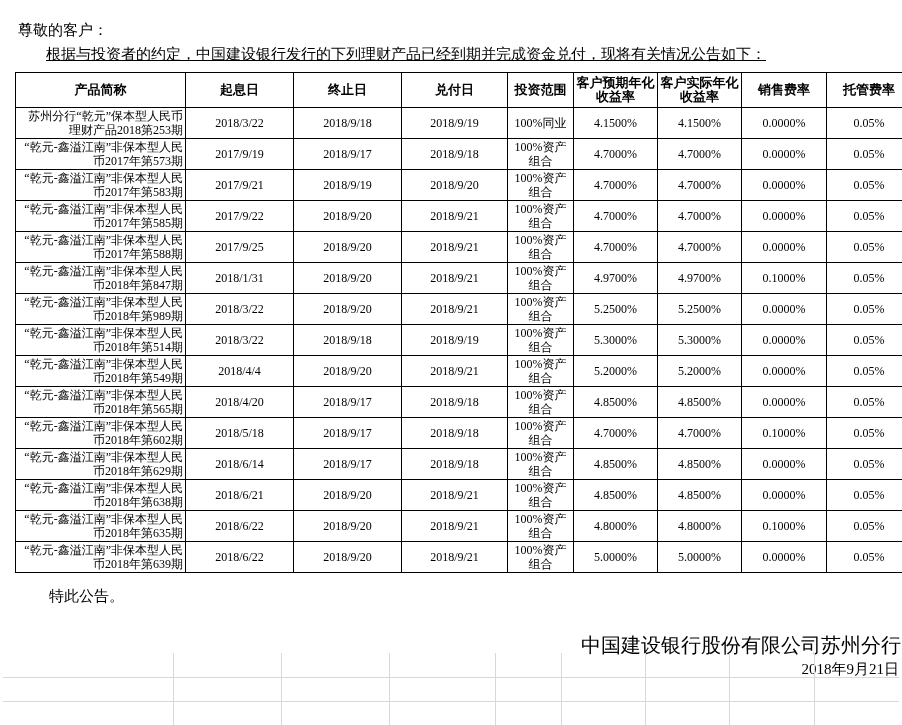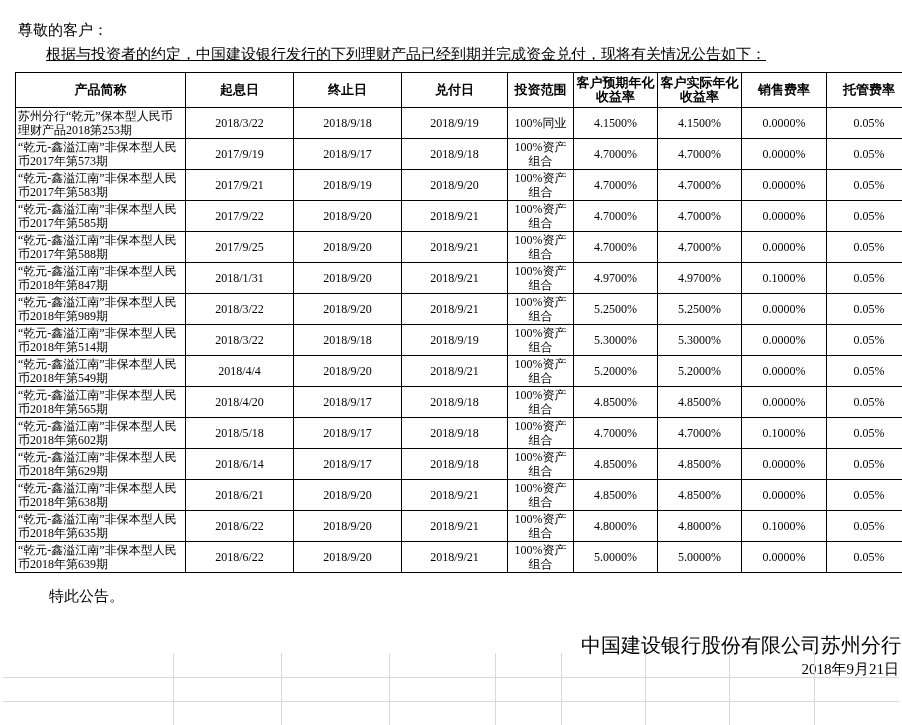--- a/index.html
+++ b/index.html
@@ -46,21 +46,21 @@
     line-height: 14px;
   }
   table.main thead th {
     font-weight: bold;
     text-align: center;
     font-size: 13px;
     height: 30px;
     padding: 2px 1px;
   }
   td.name {
-    text-align: left;
+    text-align: right;
     font-size: 12px;
     line-height: 14px;
     padding-left: 1px;
     padding-right: 1px;
   }
   td.c {
     text-align: center;
     font-size: 12px;
   }
   

